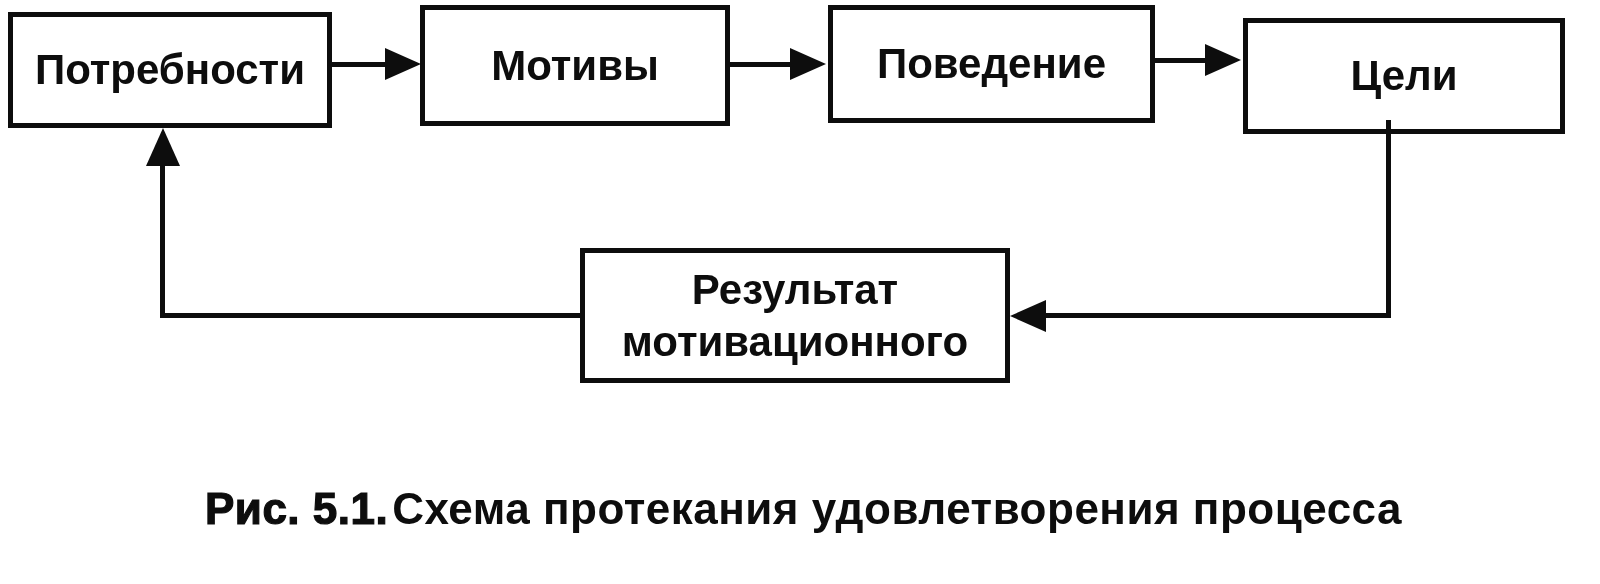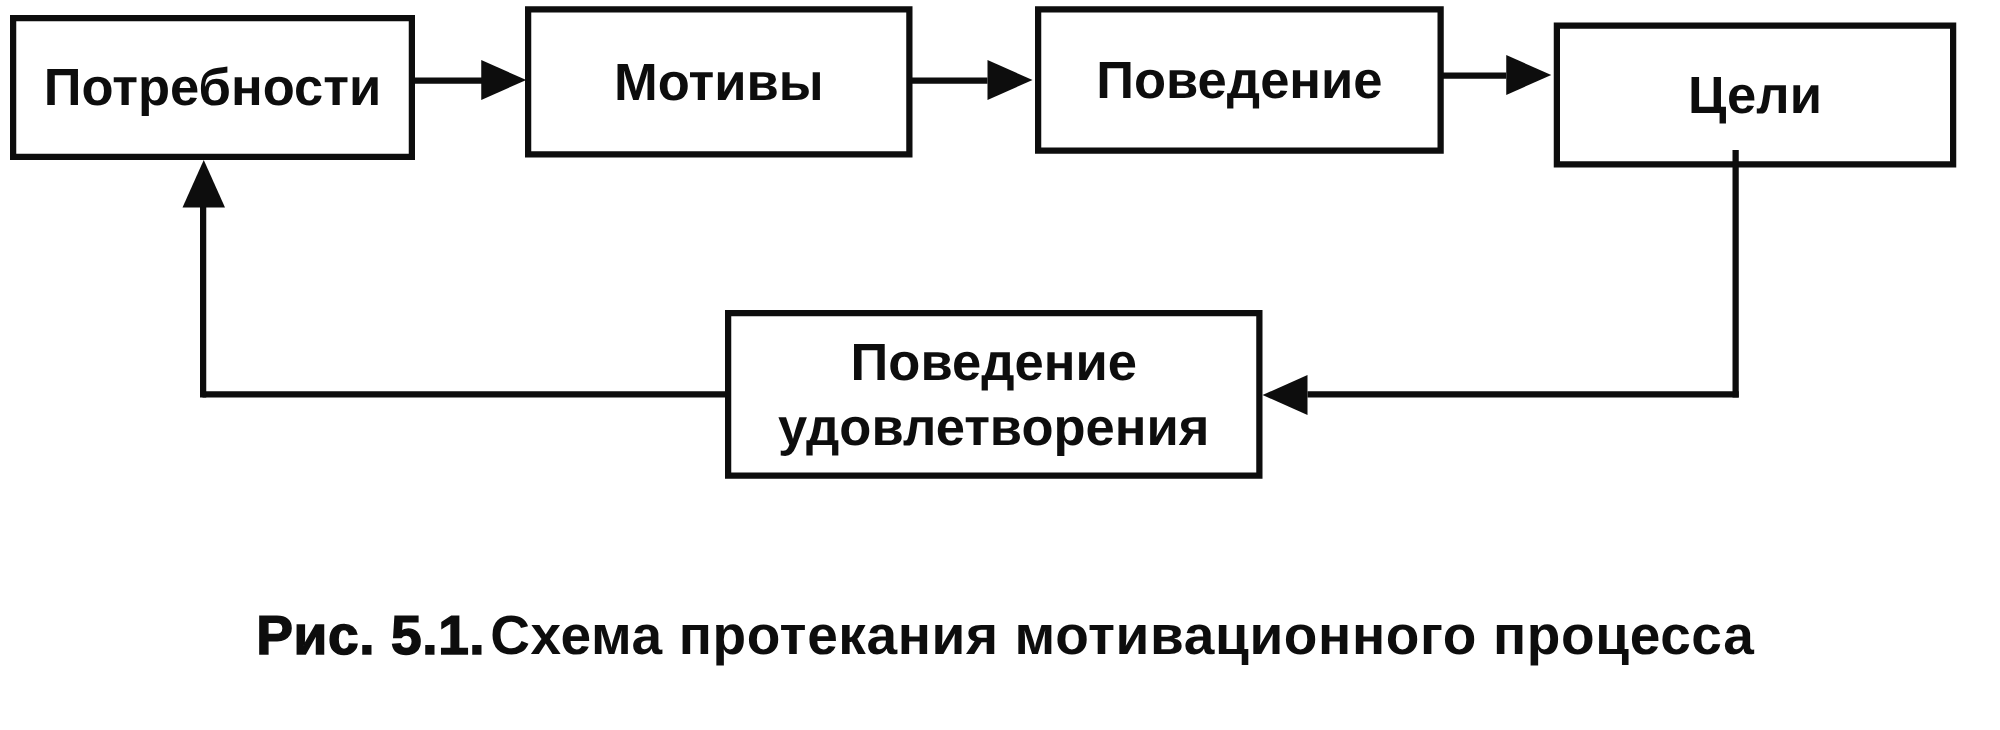--- a/index.html
+++ b/index.html
@@ -102,37 +102,37 @@
     <span>Мотивы</span>
   </div>
   <div class="box node-behavior">
     <span>Поведение</span>
   </div>
   <div class="box node-goals">
     <span>Цели</span>
   </div>
 
   <div class="box node-result">
-    <span>Поведение удовлетворения</span>
+    <span>Результат мотивационного</span>
   </div>
 
   <div class="line a1-shaft"></div>
   <div class="tri tri-right a1-head"></div>
 
   <div class="line a2-shaft"></div>
   <div class="tri tri-right a2-head"></div>
 
   <div class="line a3-shaft"></div>
   <div class="tri tri-right a3-head"></div>
 
   <div class="line fb-v-right"></div>
   <div class="line fb-h-right"></div>
   <div class="tri tri-left fb-head-result"></div>
 
   <div class="line fb-h-left"></div>
   <div class="line fb-v-left"></div>
   <div class="tri tri-up fb-head-needs"></div>
 
   <div class="caption">
-    <span class="cap-label">Рис. 5.1.</span><span class="cap-text">Схема протекания мотивационного процесса</span>
+    <span class="cap-label">Рис. 5.1.</span><span class="cap-text">Схема протекания удовлетворения процесса</span>
   </div>
 
 </div>
 
 </body></html>

